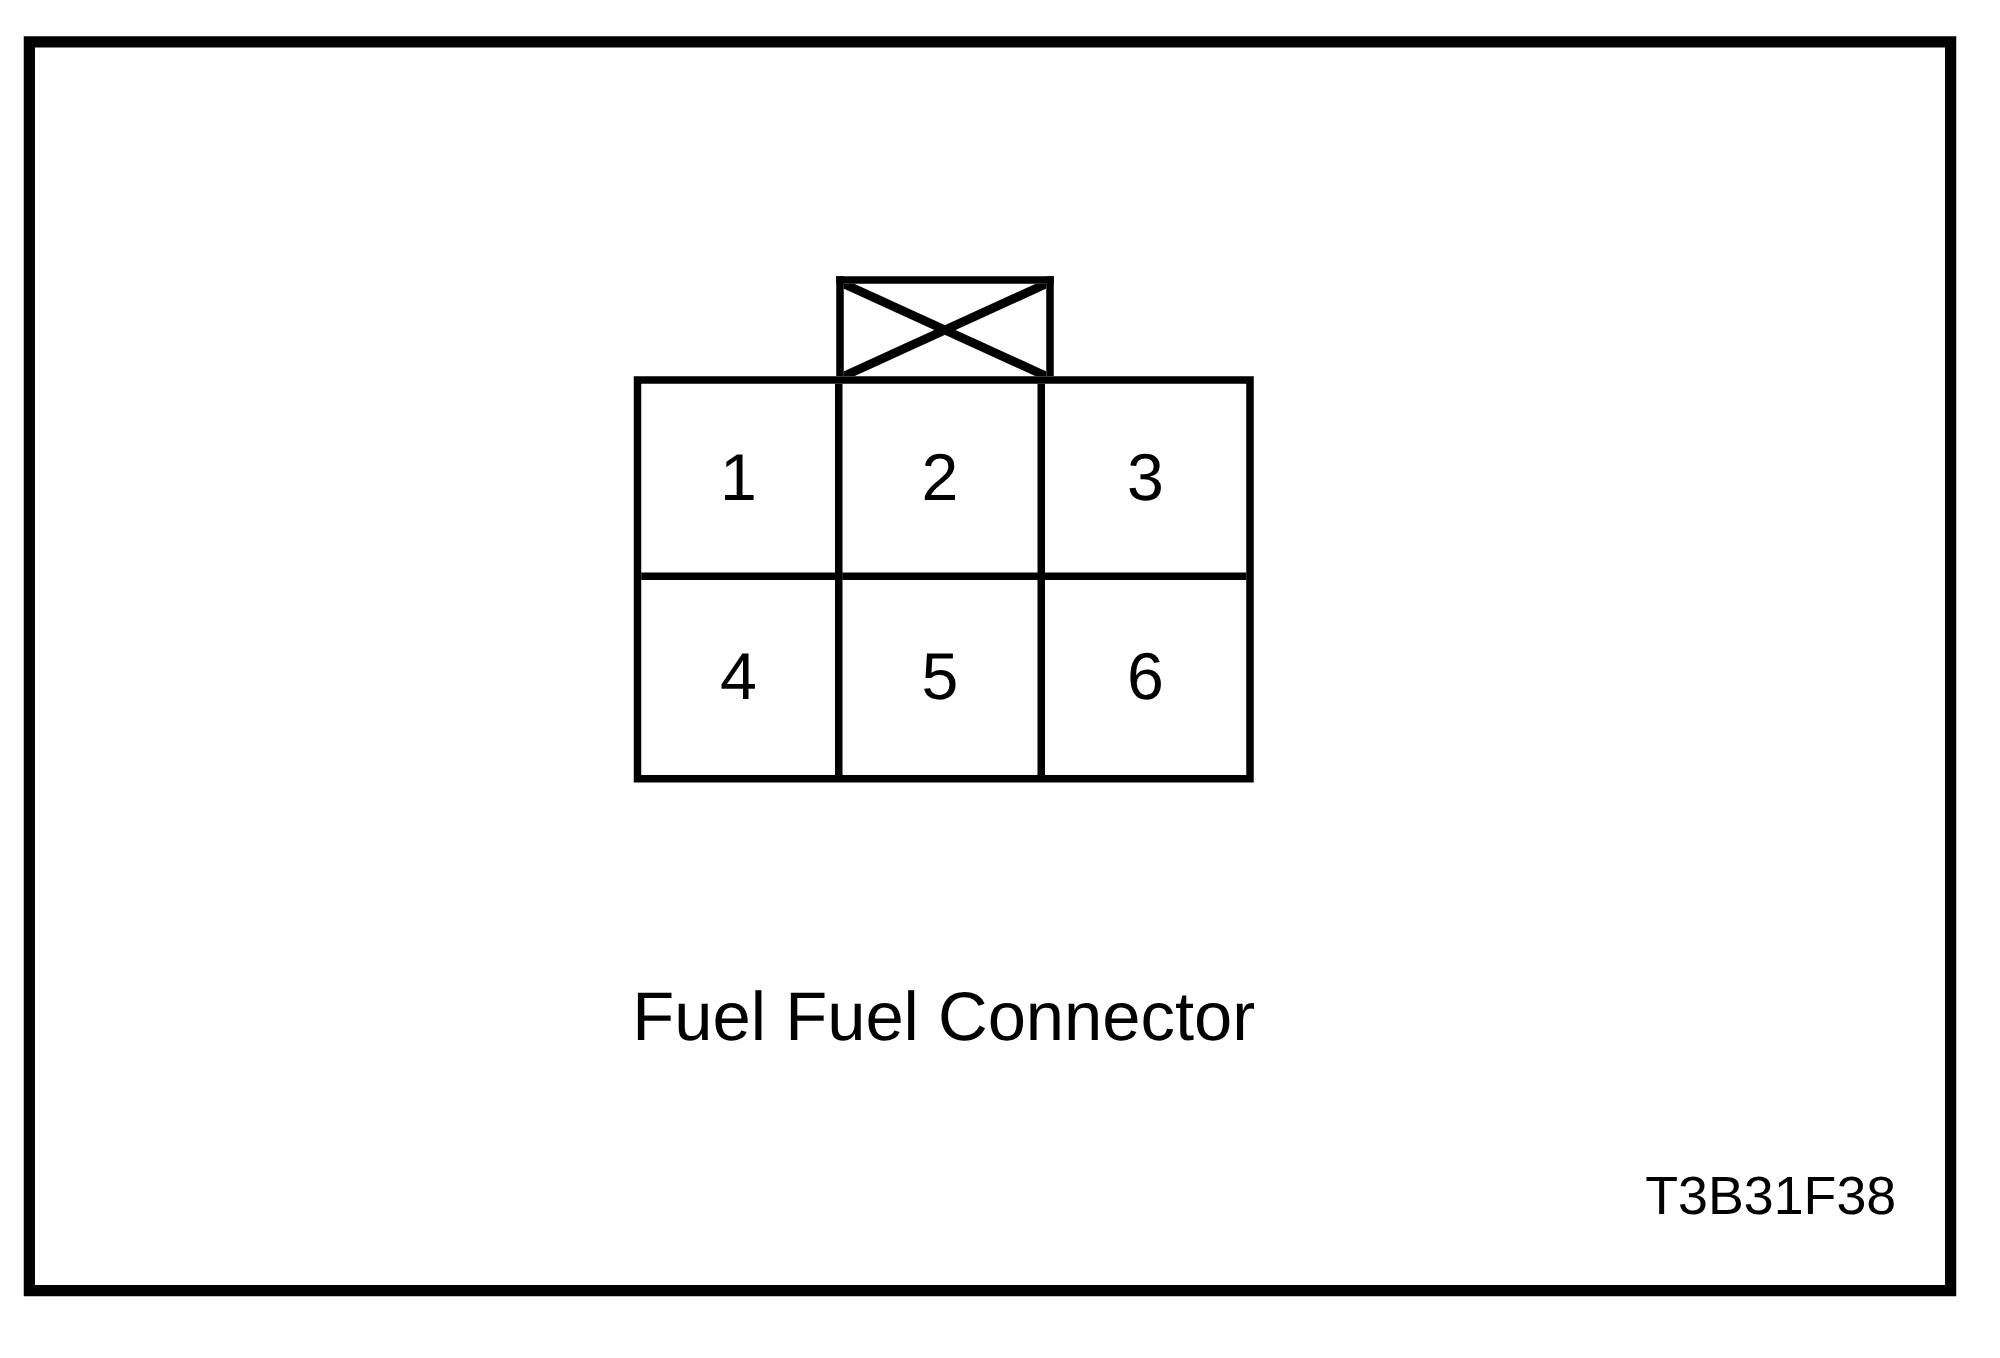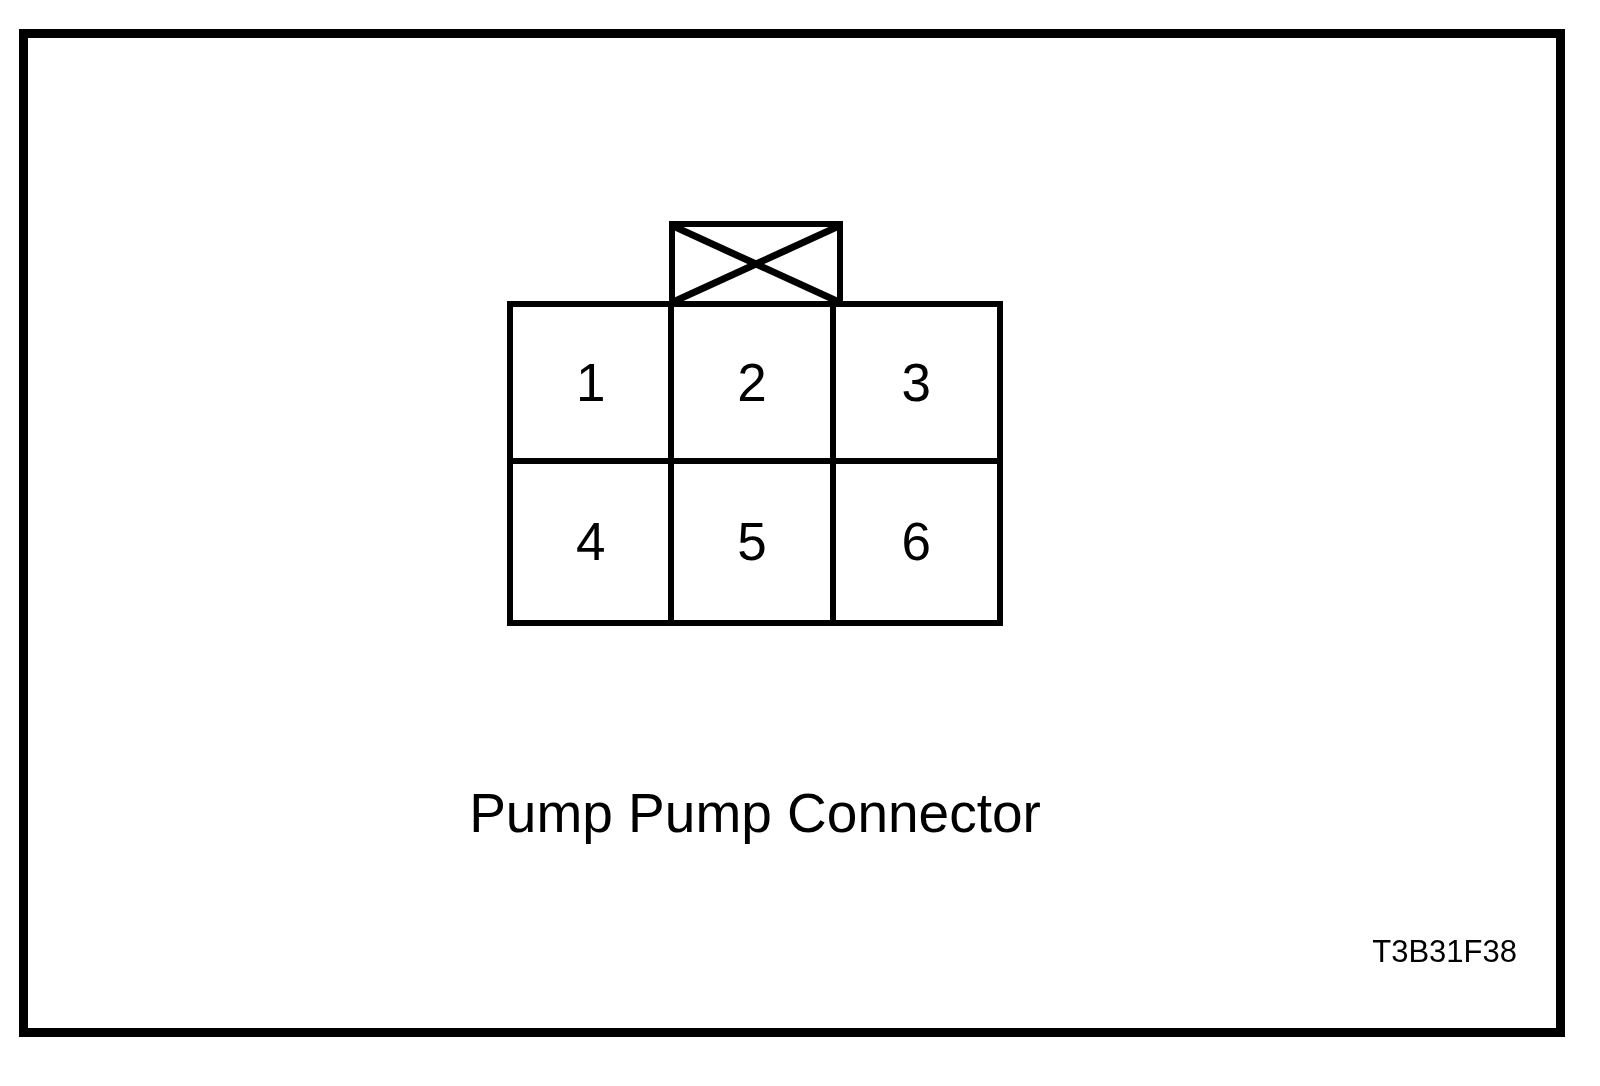--- a/index.html
+++ b/index.html
@@ -74,21 +74,21 @@
     width: 700px;
     text-align: center;
     font-size: 55px;
     line-height: 1.15;
     white-space: nowrap;
   }
   .figure-code {
     position: absolute;
     right: 83px;
     top: 936px;
-    font-size: 31px;
+    font-size: 43px;
     line-height: 1;
     white-space: nowrap;
   }
 </style>
 </head>
 <body>
 
 <div class="page">
 
   <div class="frame"></div>
@@ -118,17 +118,17 @@
       <div class="cell">
         <span>5</span>
       </div>
       <div class="cell">
         <span>6</span>
       </div>
     </div>
 
   </div>
 
-  <div class="caption">Pump Pump Connector</div>
+  <div class="caption">Fuel Fuel Connector</div>
 
   <div class="figure-code">T3B31F38</div>
 
 </div>
 
 </body></html>

